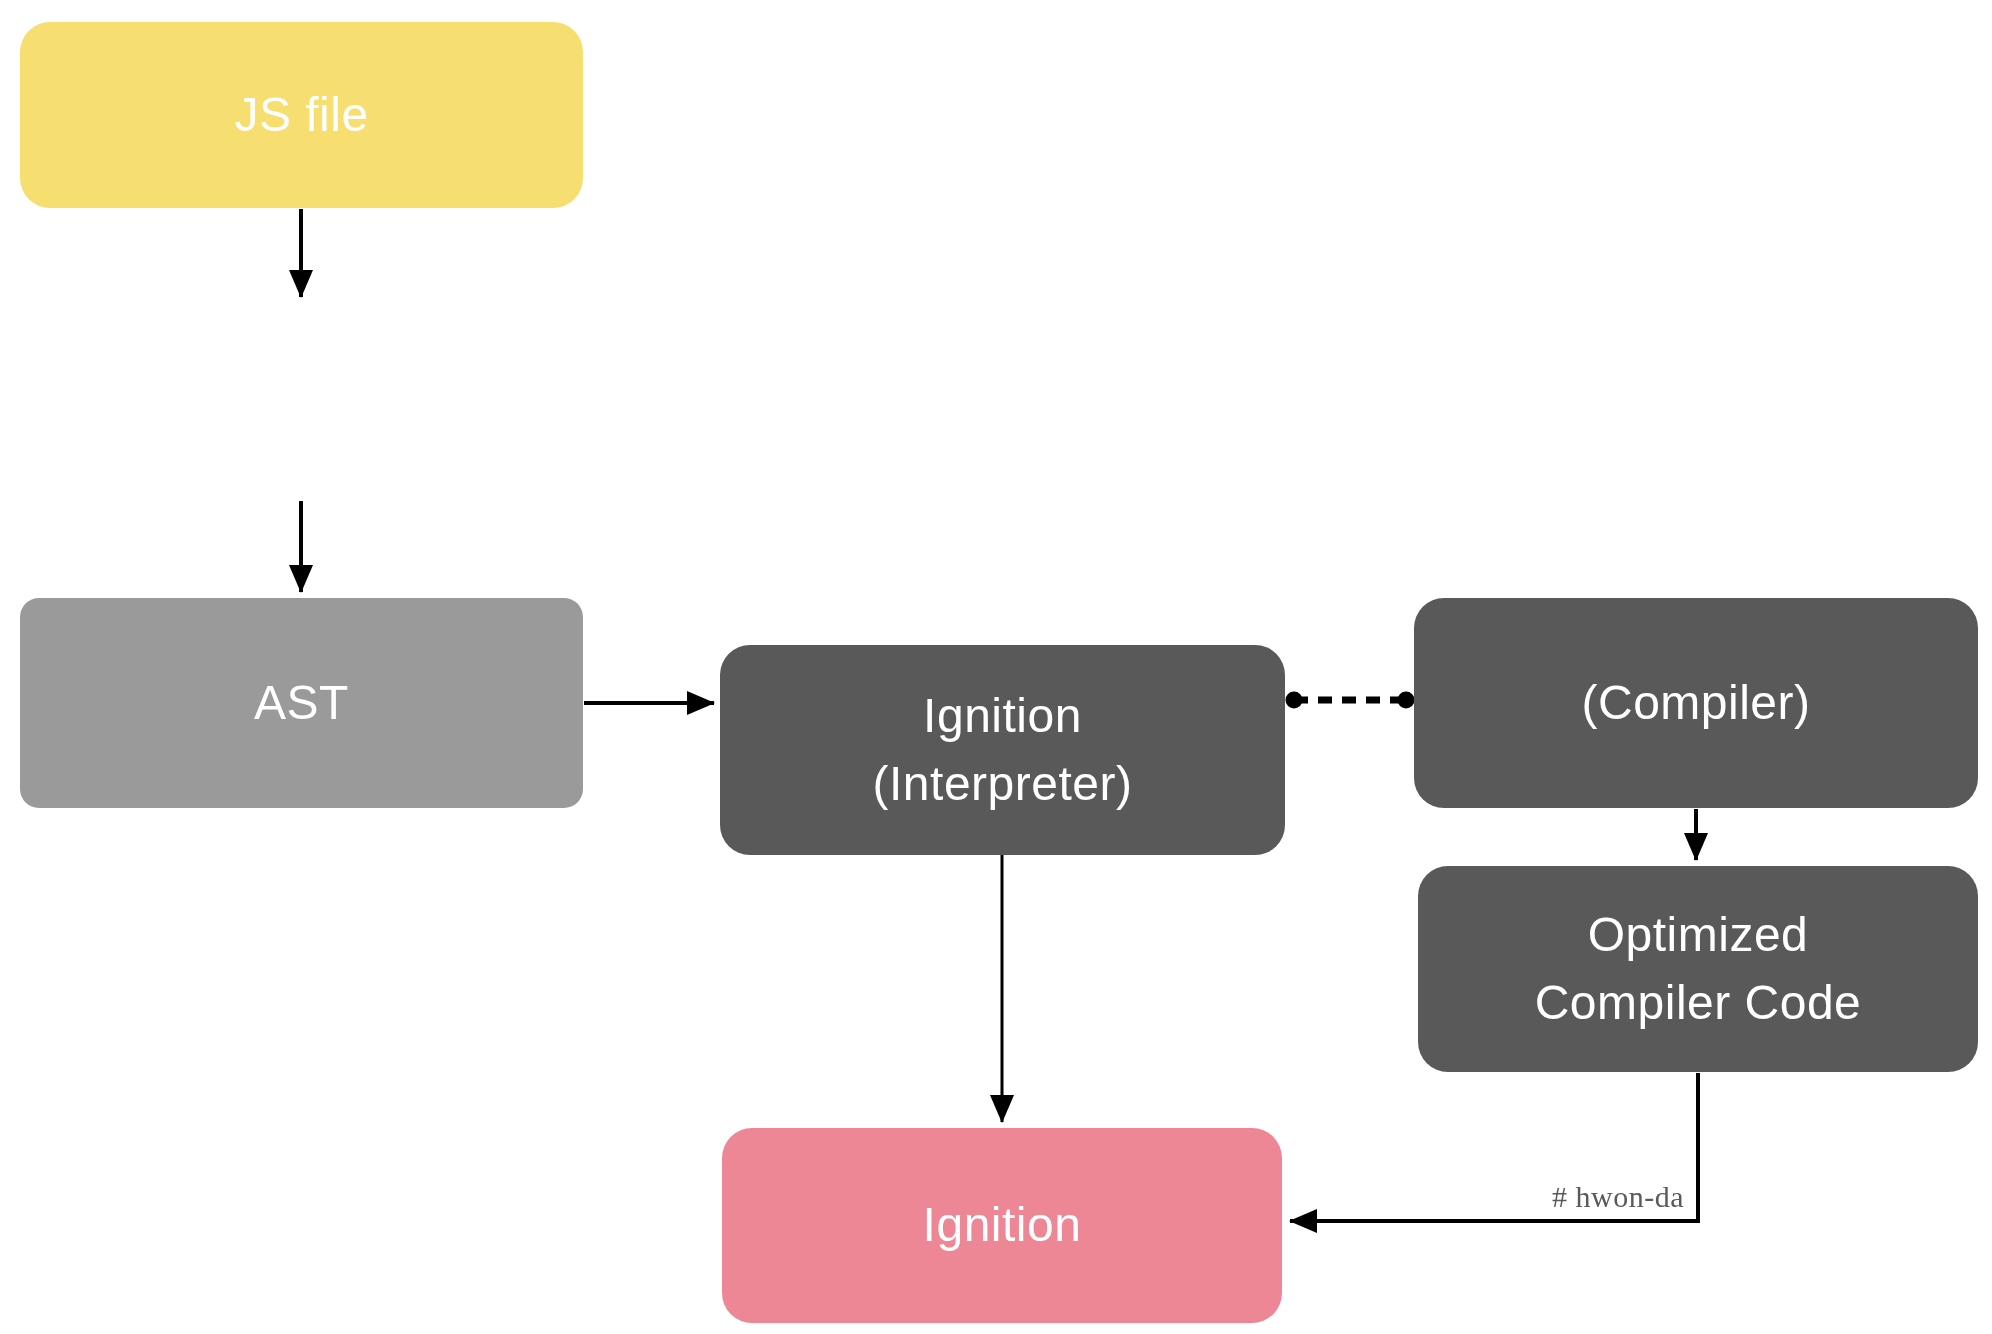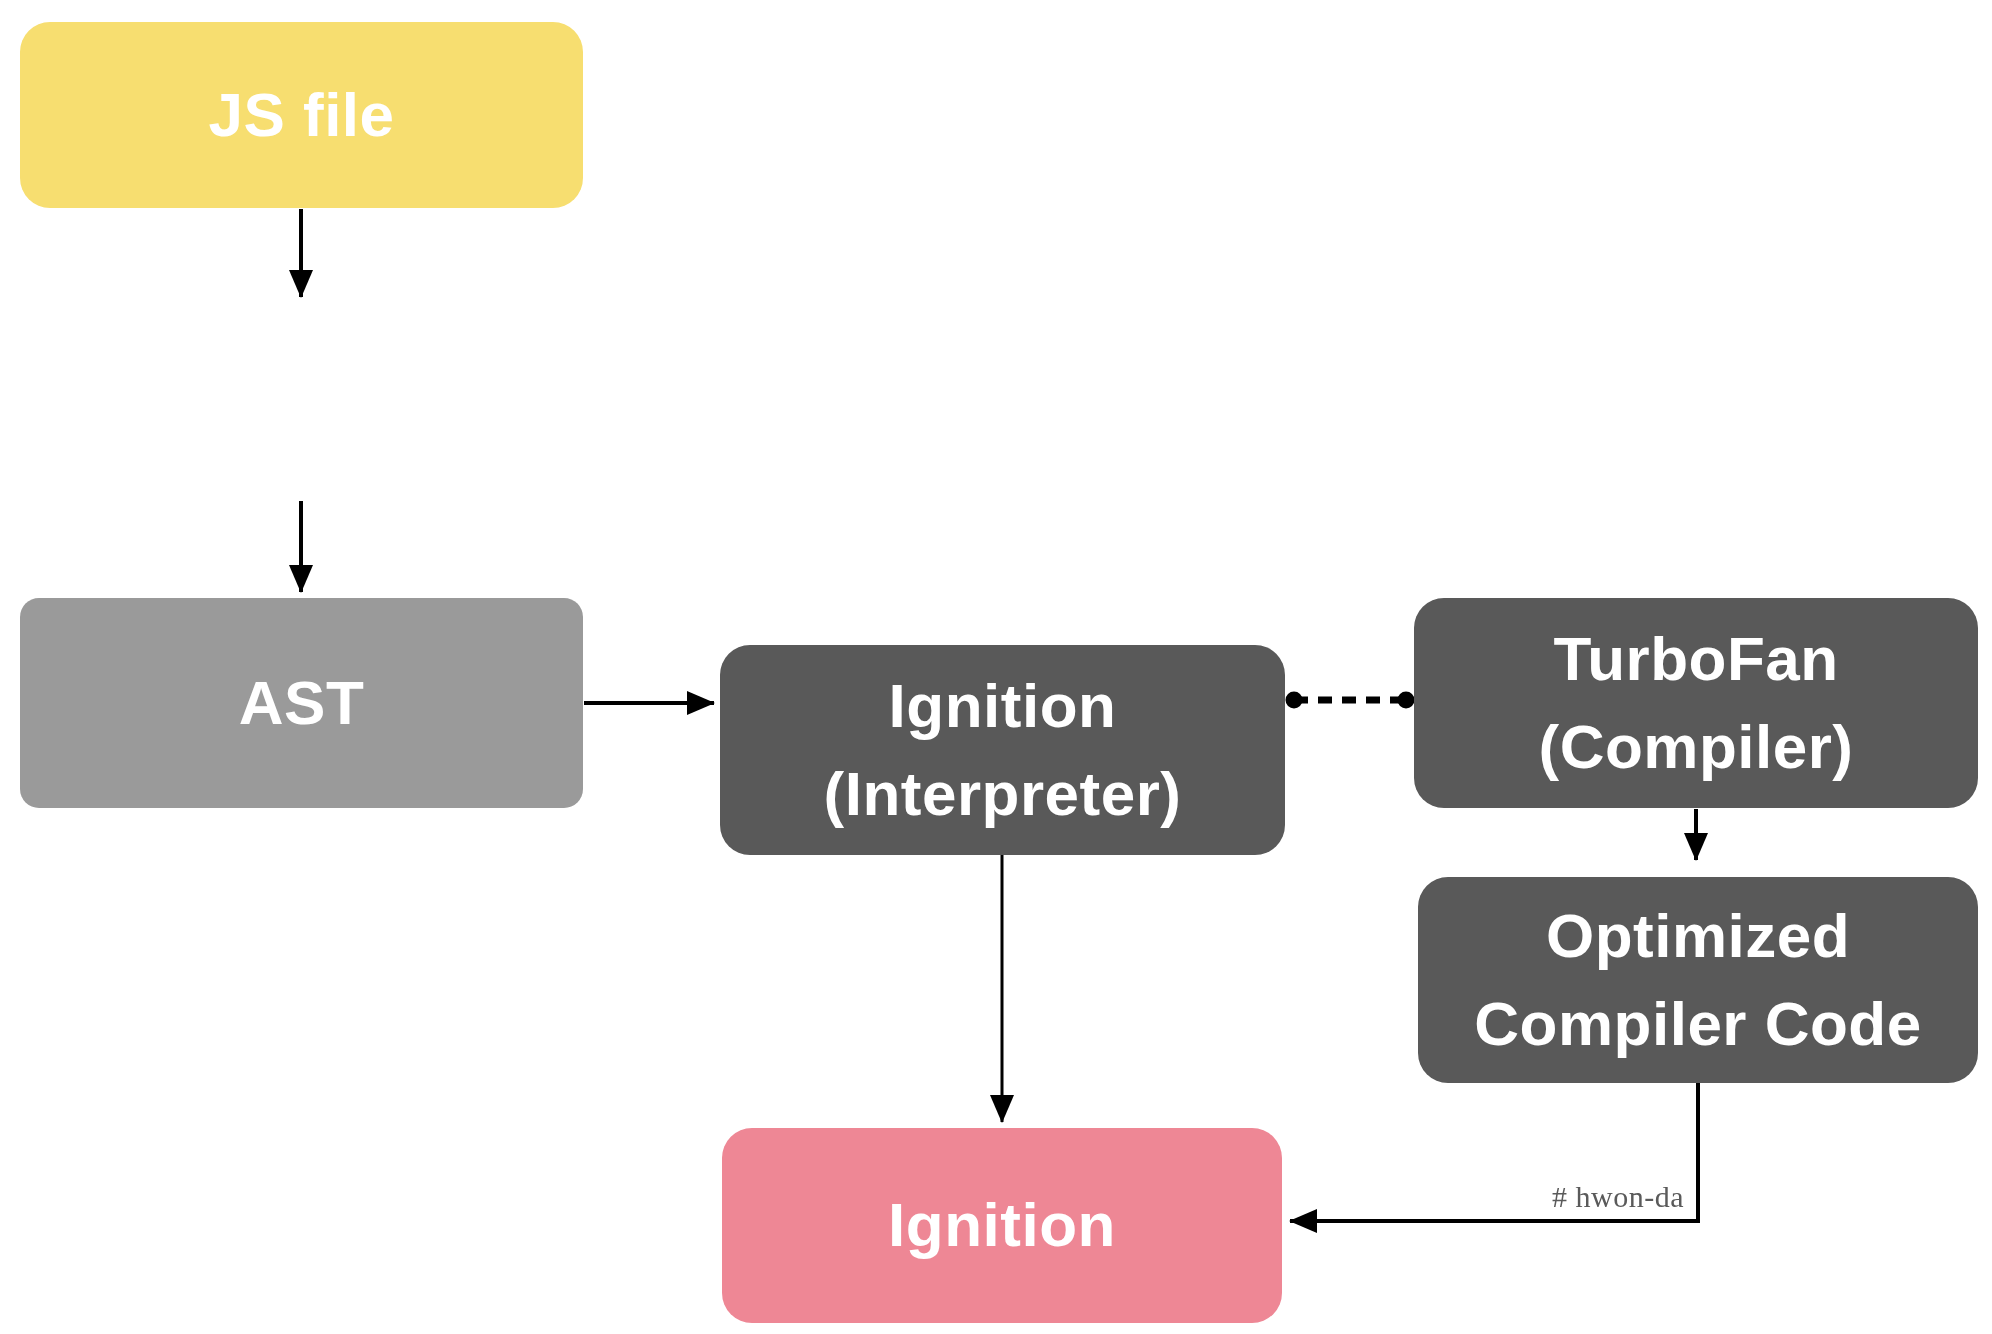--- a/index.html
+++ b/index.html
@@ -25,34 +25,34 @@
   }
   .node {
     position: absolute;
     border-radius: 30px;
     display: flex;
     flex-direction: column;
     align-items: center;
     justify-content: center;
     text-align: right;
     color: #ffffff;
-    font-size: 62px;
-    font-weight: 700;
+    font-size: 48px;
+    font-weight: 400;
     letter-spacing: 0.5px;
     line-height: 1.42;
   }
   .node span { display: block; }
 
   
   .n-js       { left: 20px;   top: 22px;   width: 563px; height: 186px; }
   .n-parser   { left: 20px;   top: 303px;  width: 563px; height: 197px; }
   .n-ast      { left: 20px;   top: 598px;  width: 563px; height: 210px; }
   .n-ignition { left: 720px;  top: 598px;  width: 565px; height: 210px; margin-top: 47px; }
   .n-turbofan { left: 1414px; top: 598px;  width: 564px; height: 210px; }
-  .n-omc      { left: 1418px; top: 866px;  width: 560px; height: 206px; margin-top: 11px; }
+  .n-omc      { left: 1418px; top: 866px;  width: 560px; height: 206px; }
   .n-bytecode { left: 722px;  top: 1128px; width: 560px; height: 195px; }
 
   .annotation {
     position: absolute;
     right: 308px;
     top: 1180px;
     font-family: "Liberation Serif", serif;
     font-size: 30px;
     color: #5a5a5a;
     letter-spacing: 0.5px;
@@ -98,21 +98,20 @@
   <div class="node n-ast" style="background-color: rgb(154, 154, 154); border-radius: 19px;">
     <span>AST</span>
   </div>
 
   <div class="node n-ignition" style="background-color: rgb(89, 89, 89);">
     <span>Ignition</span>
     <span>(Interpreter)</span>
   </div>
 
   <div class="node n-turbofan" style="background-color: rgb(89, 89, 89);">
-    <span>TurboFan</span>
     <span>(Compiler)</span>
   </div>
 
   <div class="node n-omc" style="background-color: rgb(89, 89, 89);">
     <span>Optimized</span>
     <span>Compiler Code</span>
   </div>
 
   <div class="node n-bytecode" style="background-color: rgb(238, 135, 149);">
     <span>Ignition</span>

